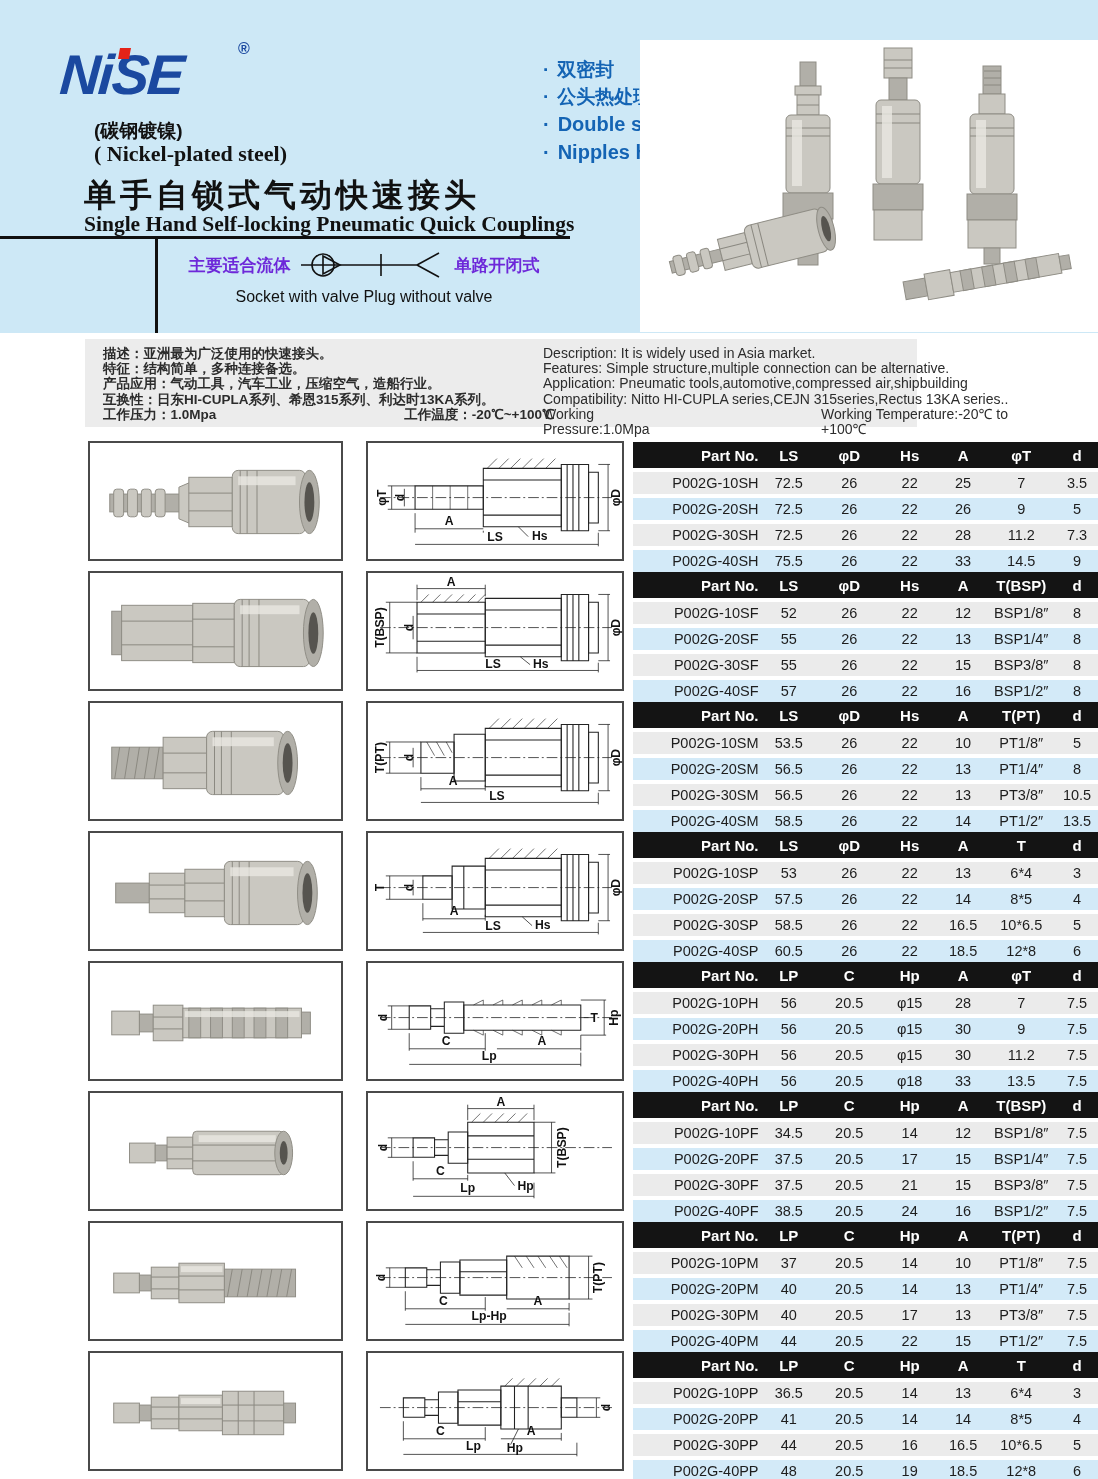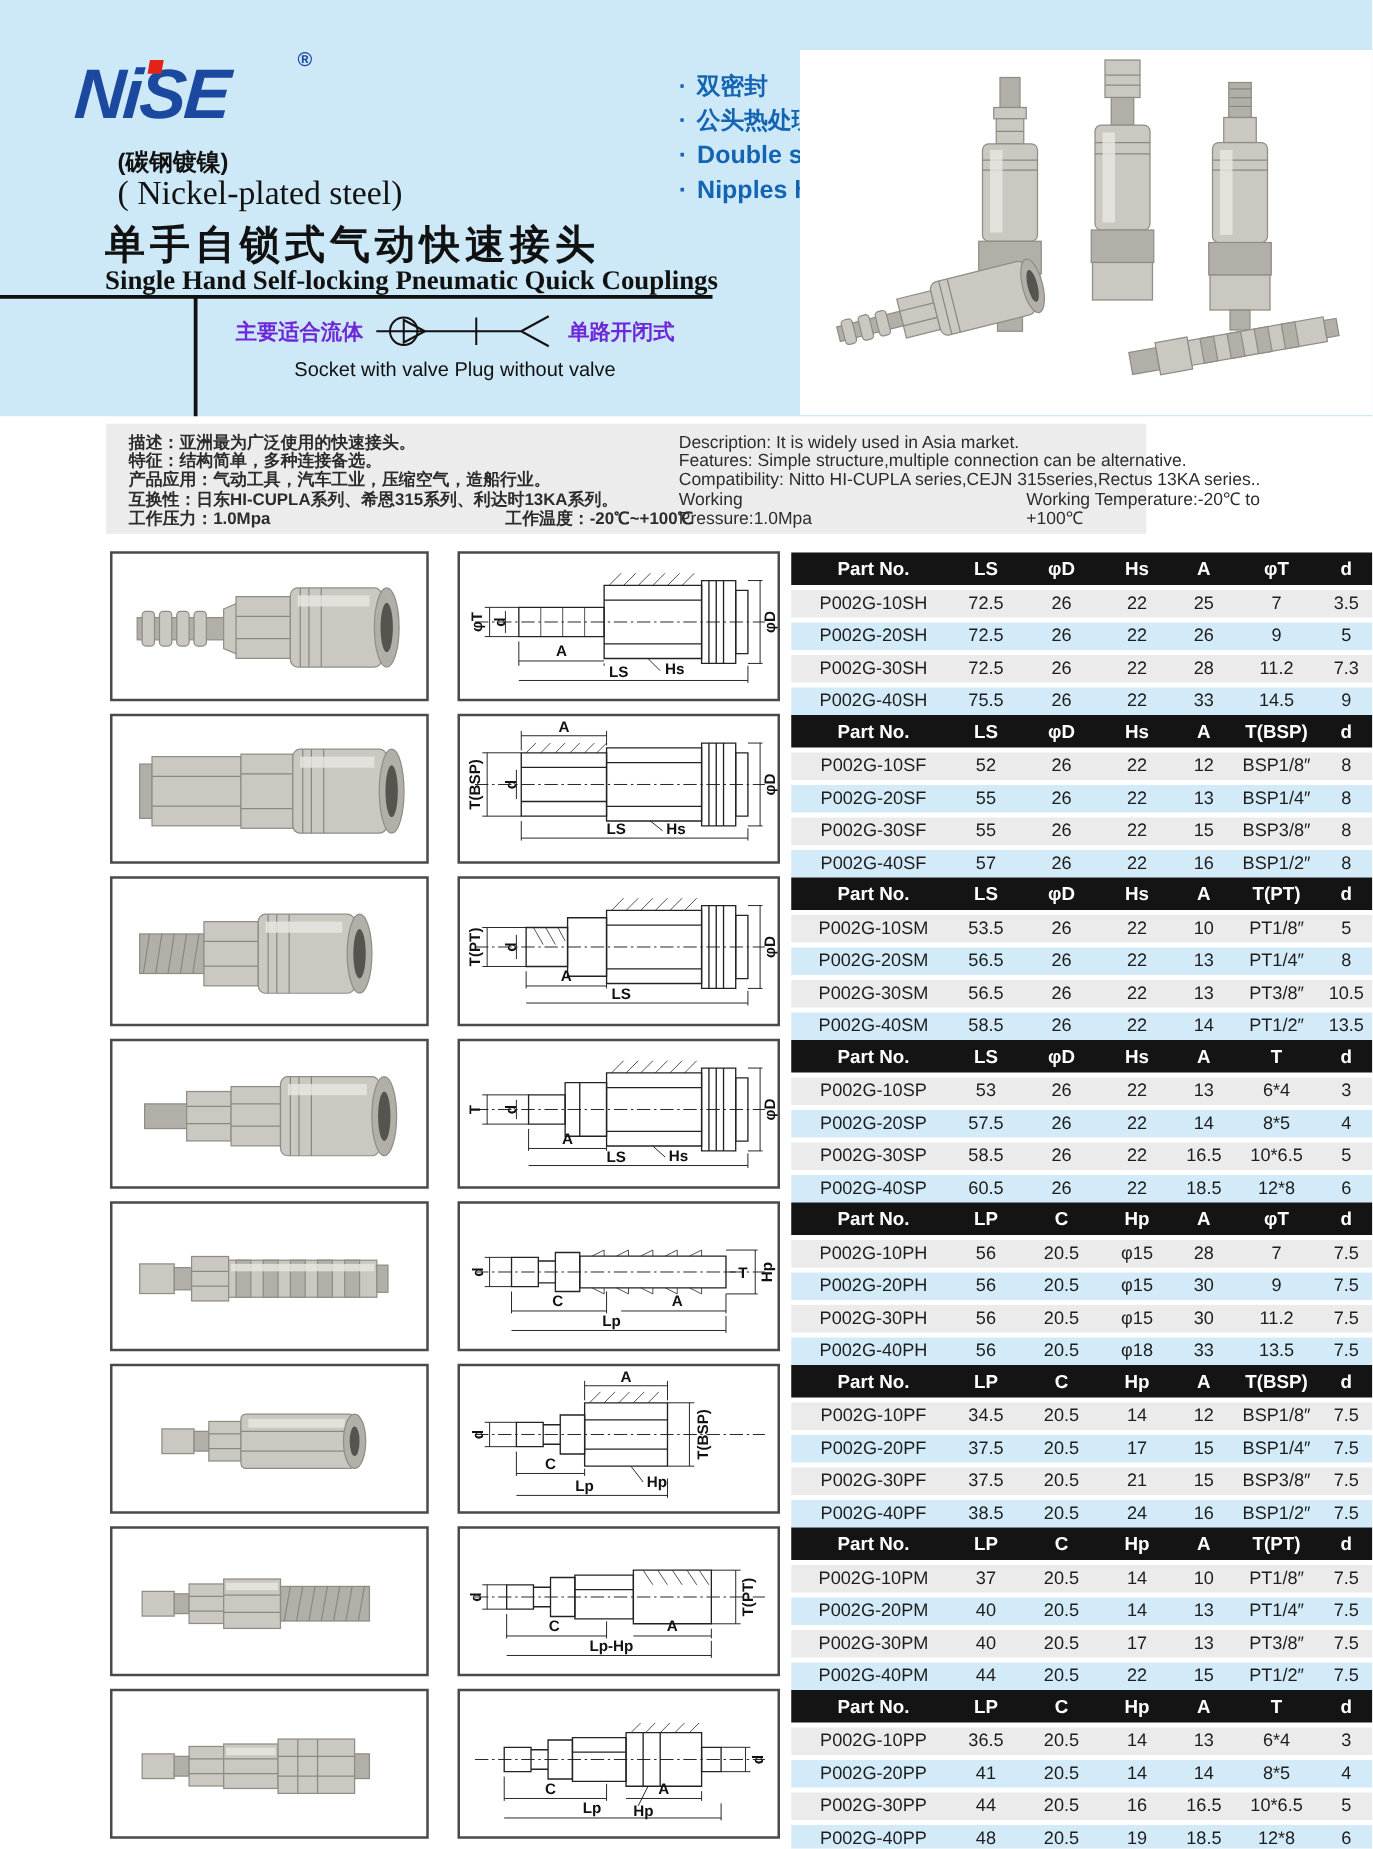--- a/index.html
+++ b/index.html
@@ -15,21 +15,21 @@
   .logo{left:60px;top:44px;width:230px;height:70px;}
   .logo-text{font-style:italic;font-weight:bold;font-size:56px;line-height:62px;
              color:#1b49a0;letter-spacing:-2px;transform:skewX(-4deg);}
   .logo-dot{position:absolute;left:59px;top:4px;width:11px;height:11px;background:#e42318;transform:skewX(-10deg);}
   .logo-reg{position:absolute;left:178px;top:-4px;font-size:16px;font-weight:bold;color:#1b49a0;font-style:normal;}
 
   .model-row{left:84px;top:116px;display:flex;align-items:flex-start;}
   .model{font-family:"Liberation Serif",serif;font-weight:bold;font-size:50px;line-height:52px;color:#121212;letter-spacing:1px;}
   .model-notes{margin-left:10px;padding-top:4px;}
   .model-note-cn{font-weight:bold;font-size:19px;line-height:22px;color:#121212;}
-  .model-note-en{font-family:"Liberation Serif",serif;font-weight:normal;font-size:27px;line-height:24px;color:#121212;}
+  .model-note-en{font-family:"Liberation Serif",serif;font-weight:bold;font-size:22px;line-height:24px;color:#121212;}
   .title-cn{left:84px;top:174px;font-weight:bold;font-size:32px;letter-spacing:4px;color:#111;}
   .title-en{left:84px;top:212px;font-family:"Liberation Serif",serif;font-weight:bold;font-size:21.5px;color:#111;}
 
   .hline{left:0;top:236px;width:570px;height:3px;background:#101010;}
   .vline{left:155px;top:236px;width:3px;height:97px;background:#101010;}
 
   .flow{left:158px;top:248px;width:412px;text-align:center;}
   .flow-row{display:flex;align-items:center;justify-content:center;gap:6px;font-weight:bold;font-size:17px;color:#6d28d9;}
   .flow-en{margin-top:6px;font-size:16px;color:#111;}
 
@@ -49,21 +49,21 @@
 
   
   .pbox{left:88px;width:255px;height:120px;border:2px solid #4a4a4a;background:#fff;box-sizing:border-box;}
   .dbox{left:366px;width:258px;height:120px;border:2px solid #4a4a4a;background:#fff;box-sizing:border-box;}
   .tbl{left:633px;width:465px;}
   .thead{height:26px;background:#141414;color:#fff;display:flex;align-items:center;font-weight:bold;font-size:15px;}
   .trow{height:22px;margin-top:4px;display:flex;align-items:center;font-size:14.5px;color:#1d1d1d;}
   .trow.g{background:#ebebeb;}
   .trow.b{background:#d3eaf8;}
   .cell{text-align:center;box-sizing:border-box;}
-  .c0{width:27%;text-align:center;padding-left:6px;}
+  .c0{width:27%;text-align:right;padding-left:6px;}
   .c1{width:13%;}.c2{width:13%;}.c3{width:13%;}.c4{width:10%;}.c5{width:15%;}.c6{width:9%;}
 
   
   svg{display:block;}
   .diag .s{stroke:#232323;fill:none;stroke-width:1.1px;}
   .diag .h{stroke:#232323;fill:none;stroke-width:0.65px;}
   .diag .cl{stroke:#232323;fill:none;stroke-width:0.8px;stroke-dasharray:11 3 2 3;}
   .diag .d{stroke:#232323;fill:none;stroke-width:0.8px;}
   .diag text{font-family:"Liberation Sans",sans-serif;font-size:12.5px;font-weight:bold;fill:#111;}
   .f1{fill:#cac8c1;stroke:#8f8d85;stroke-width:1px;}
@@ -201,20 +201,21 @@
       <div class="desc-line">互换性：日东HI-CUPLA系列、希恩315系列、利达时13KA系列。</div>
       <div class="desc-pair">
         <span>工作压力：1.0Mpa</span>
         <span class="gap"></span>
         <span>工作温度：-20℃~+100℃</span>
       </div>
     </div>
     <div class="desc-en">
       <div class="desc-line">Description:  It is widely used in Asia market.</div>
       <div class="desc-line">Features: Simple structure,multiple connection can be alternative.</div>
+      <div class="desc-line">Application: Pneumatic tools,automotive,compressed air,shipbuilding</div>
       <div class="desc-line">Compatibility: Nitto HI-CUPLA series,CEJN 315series,Rectus 13KA series..</div>
       <div class="desc-pair">
         <span>Working Pressure:1.0Mpa</span>
         <span class="gap"></span>
         <span>Working Temperature:-20℃  to +100℃</span>
       </div>
     </div>
   </div>
 
   <div class="abs pbox" style="top:441px">

